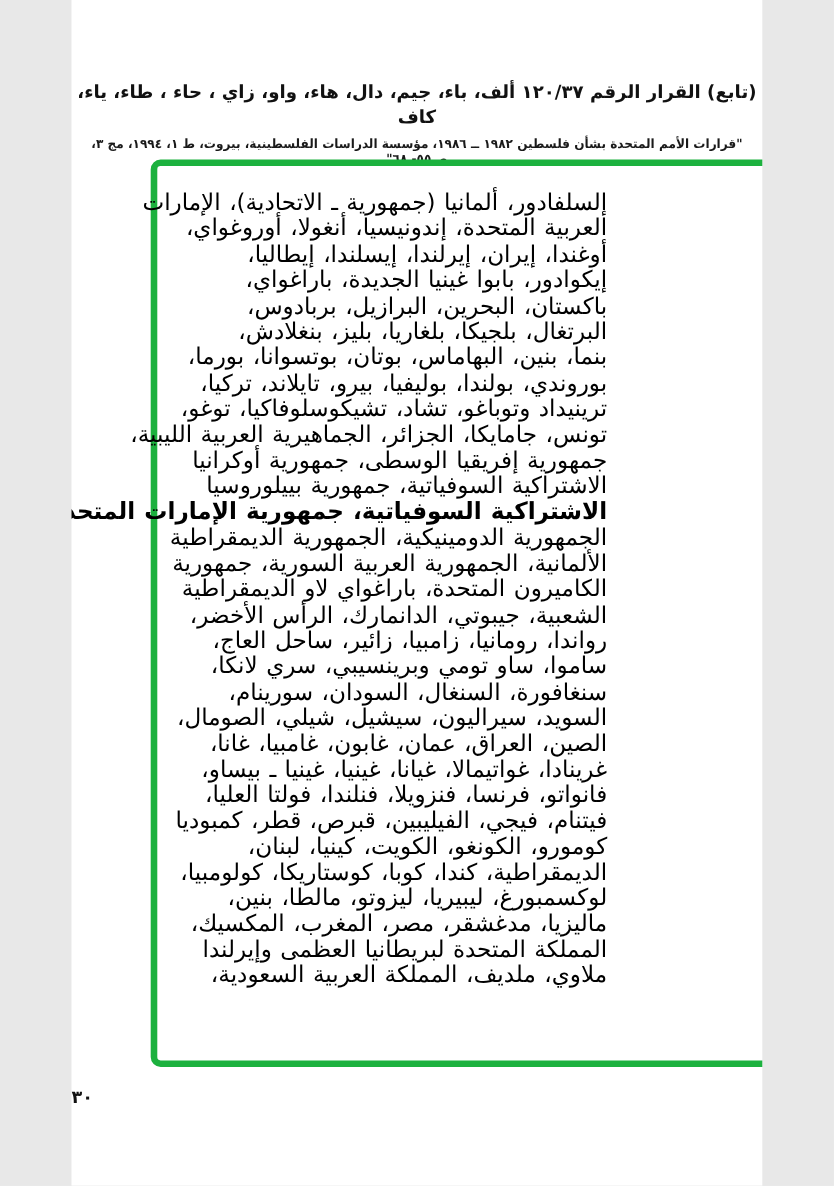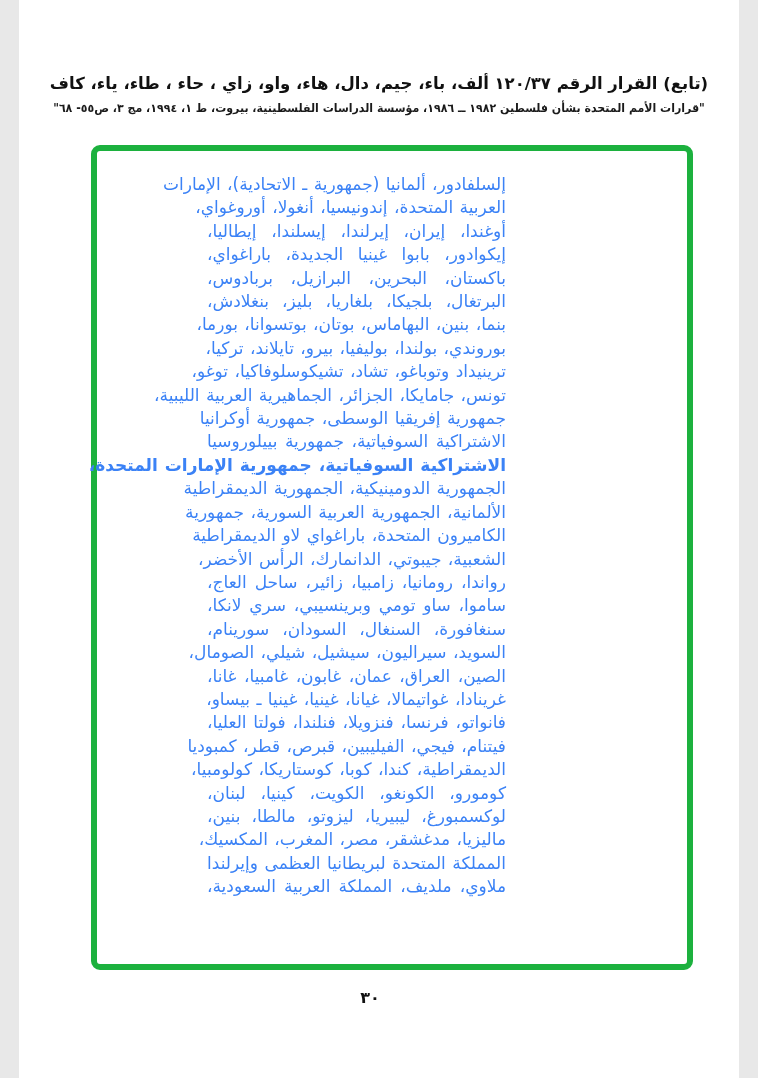--- a/index.html
+++ b/index.html
@@ -1,18 +1,18 @@
 <!DOCTYPE html>
 <html lang="ar"><head>
 <meta charset="utf-8">
 <style>
   html,body{margin:0;padding:0;background:#e8e8e8;}
   .page{
     position:relative;
-    width:720px;height:1078px;
+    width:628px;height:1078px;
     margin:0 auto;
     background:#ffffff;
     overflow:hidden;
     font-family:"DejaVu Sans", sans-serif;
     color:#1b1b1b;
   }
   .header{
     position:absolute;
     top:72px;left:0;right:0;
     text-align:center;
@@ -40,37 +40,37 @@
     border-radius:9px;
     background:transparent;
   }
   .country-list{
     position:absolute;
     left:188px;top:173px;
     width:299px;
     direction:rtl;
   }
   .line{
-    font-size:17px;
+    font-size:21px;
     line-height:23.4px;
     text-align:justify;
     text-align-last:justify;
     word-spacing:1px;
     white-space:nowrap;
-    color:#3b82f6;
+    color:#000000;
   }
   .line.bold{
     font-weight:bold;
     transform:scaleY(1.02);
   }
   .page-number{
     position:absolute;
     left:0;right:18px;
     top:988px;
-    text-align:center;
+    text-align:left;
     font-size:16px;
     font-weight:bold;
     direction:rtl;
     color:#111;
   }
 </style>
 </head>
 <body>
 
 <div class="page">
@@ -101,22 +101,22 @@
       <div class="line">الكاميرون المتحدة، باراغواي لاو الديمقراطية</div>
       <div class="line">الشعبية، جيبوتي، الدانمارك، الرأس الأخضر،</div>
       <div class="line">رواندا، رومانيا، زامبيا، زائير، ساحل العاج،</div>
       <div class="line">ساموا، ساو تومي وبرينسيبي، سري لانكا،</div>
       <div class="line">سنغافورة، السنغال، السودان، سورينام،</div>
       <div class="line">السويد، سيراليون، سيشيل، شيلي، الصومال،</div>
       <div class="line">الصين، العراق، عمان، غابون، غامبيا، غانا،</div>
       <div class="line">غرينادا، غواتيمالا، غيانا، غينيا، غينيا ـ بيساو،</div>
       <div class="line">فانواتو، فرنسا، فنزويلا، فنلندا، فولتا العليا،</div>
       <div class="line">فيتنام، فيجي، الفيليبين، قبرص، قطر، كمبوديا</div>
+      <div class="line">كومورو، الكونغو، الكويت، كينيا، لبنان،</div>
       <div class="line">الديمقراطية، كندا، كوبا، كوستاريكا، كولومبيا،</div>
-      <div class="line">كومورو، الكونغو، الكويت، كينيا، لبنان،</div>
       <div class="line">لوكسمبورغ، ليبيريا، ليزوتو، مالطا، بنين،</div>
       <div class="line">ماليزيا، مدغشقر، مصر، المغرب، المكسيك،</div>
       <div class="line">المملكة المتحدة لبريطانيا العظمى وإيرلندا</div>
       <div class="line">ملاوي، ملديف، المملكة العربية السعودية،</div>
     </div>
 
   <div class="page-number">٣٠</div>
 
 </div>
 

